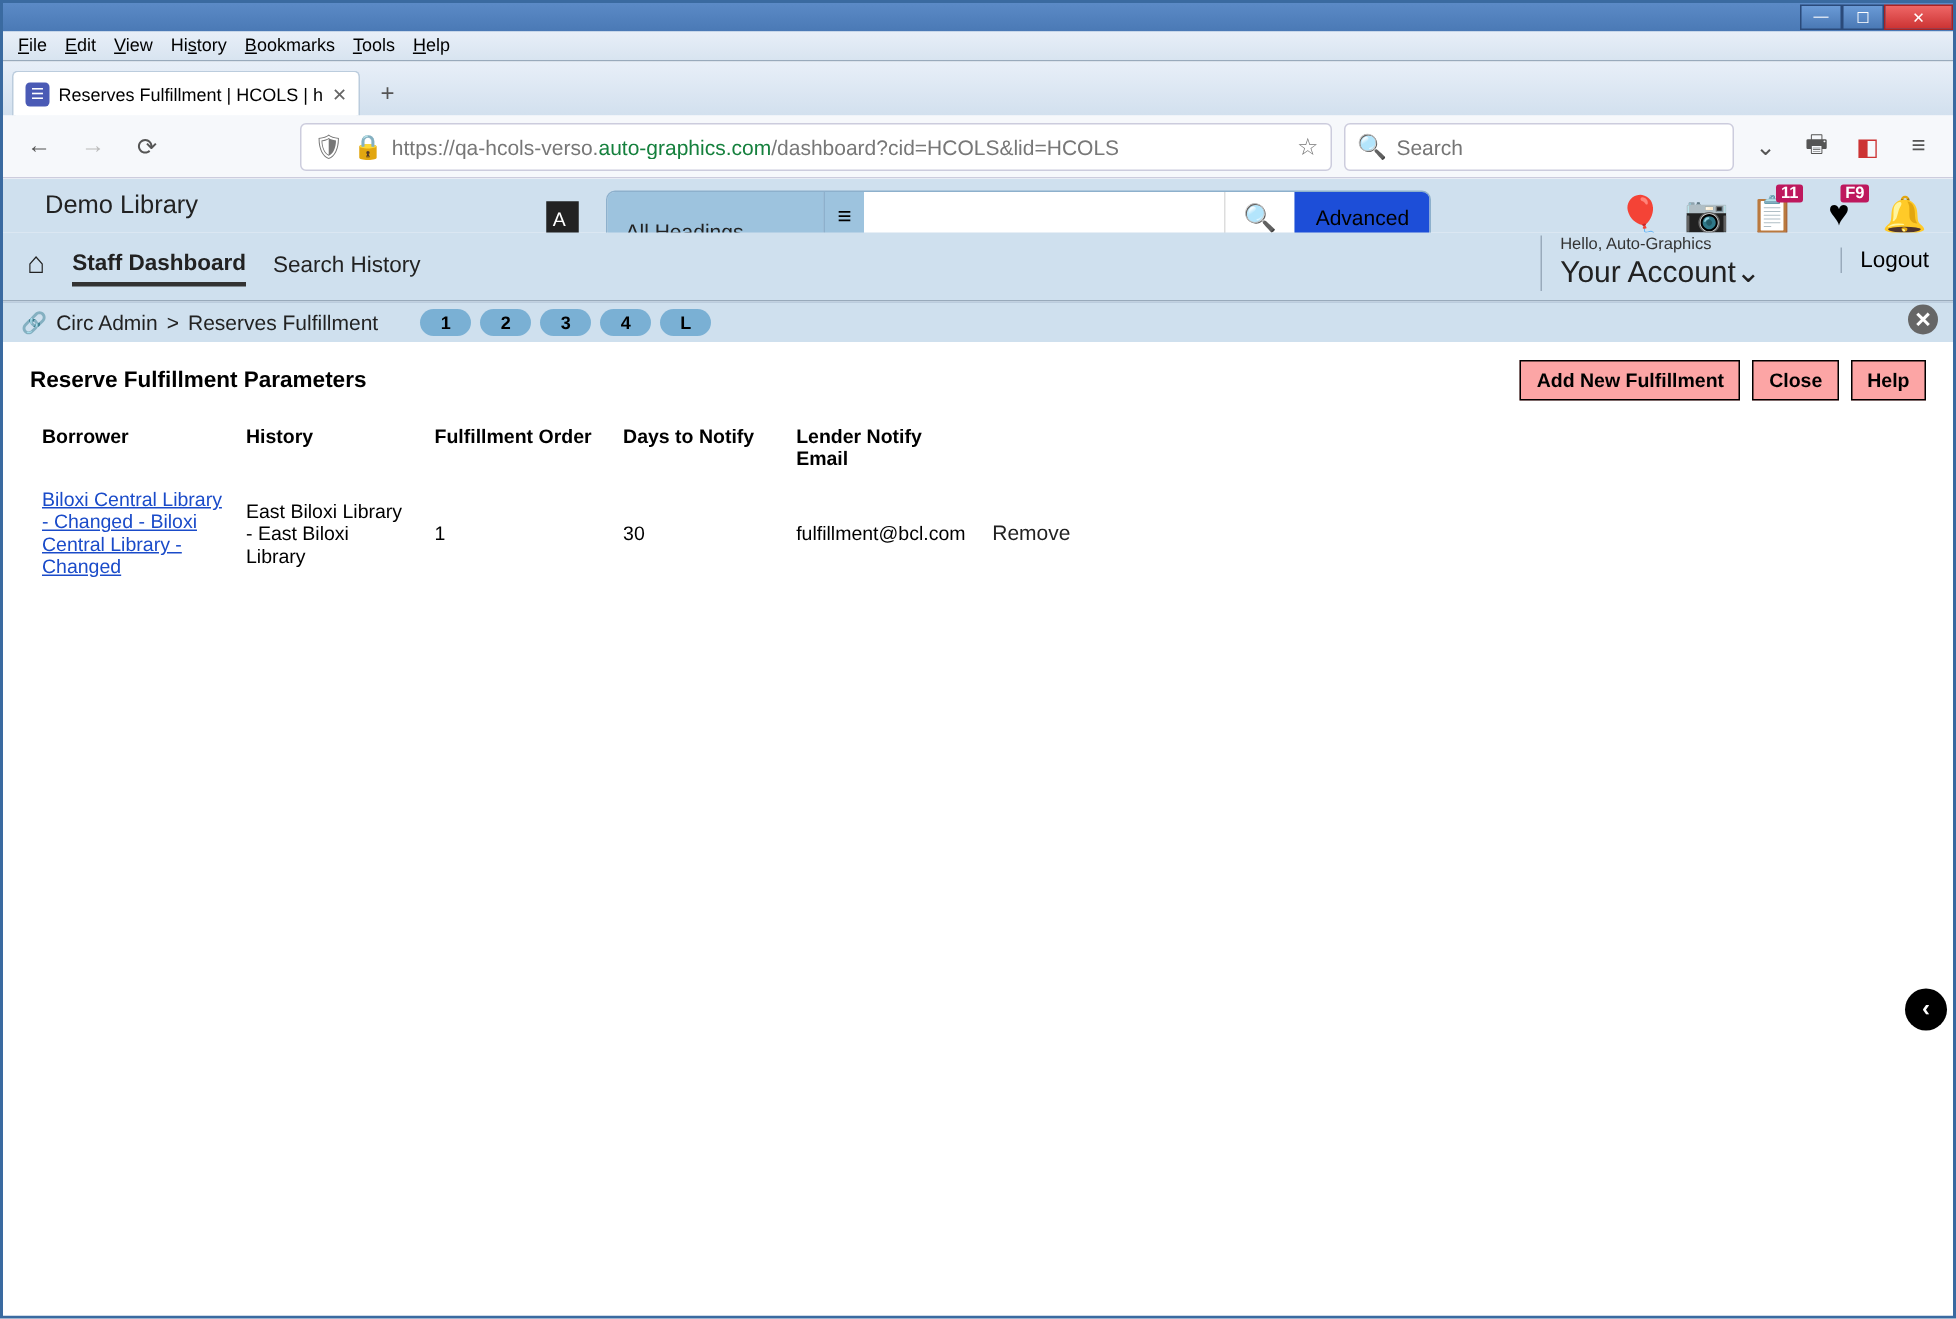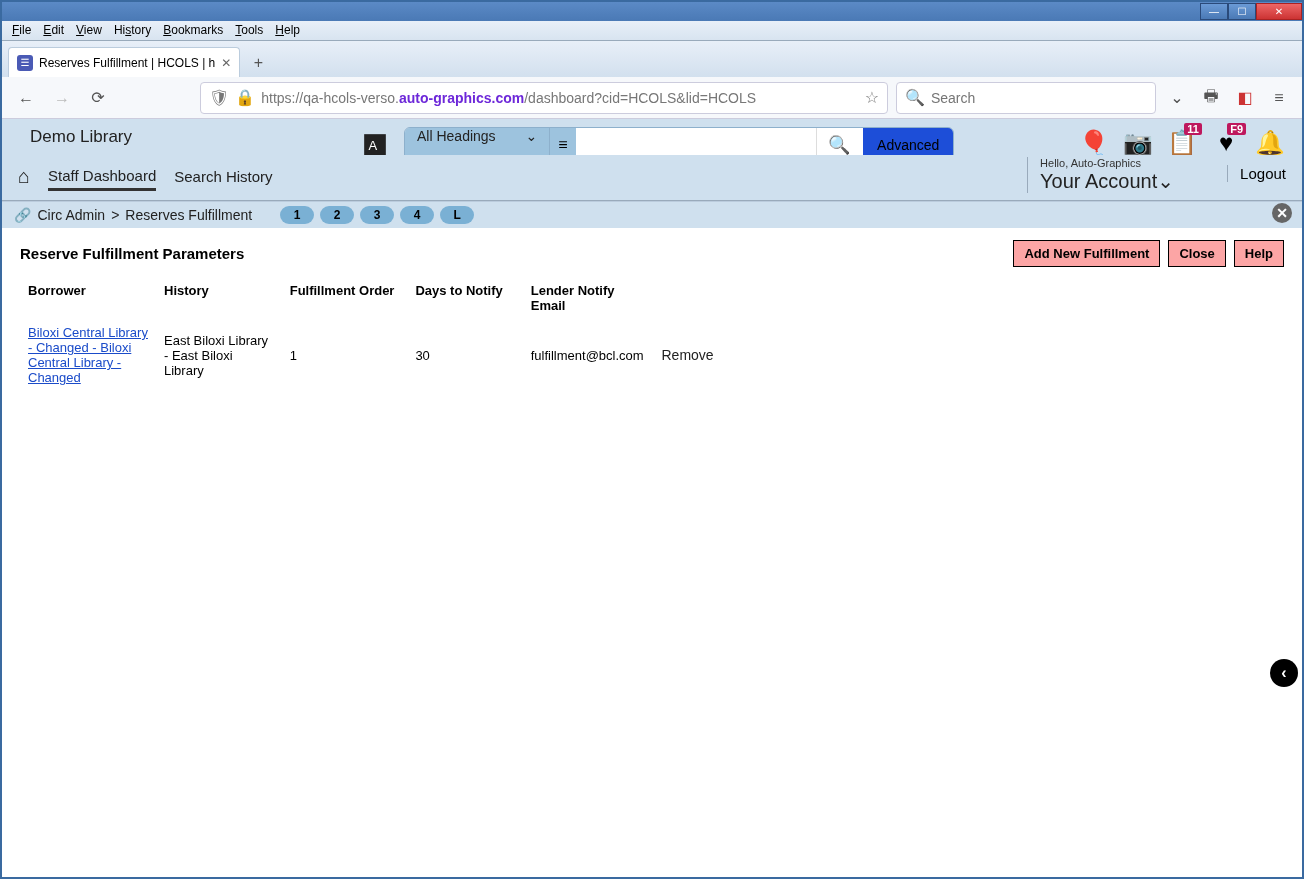--- a/index.html
+++ b/index.html
@@ -22,45 +22,45 @@
 .tab-favicon { width: 16px; height: 16px; background: #4a5ab5; border-radius: 3px; display: flex; align-items: center; justify-content: center; color: #fff; font-size: 10px; }
 .tab-title { flex: 1; white-space: nowrap; overflow: hidden; text-overflow: ellipsis; }
 .tab-close { cursor: pointer; color: #666; }
 .new-tab { width: 28px; height: 28px; display: flex; align-items: center; justify-content: center; cursor: pointer; color: #555; font-size: 16px; }
 
 
 .addr-bar { height: 42px; background: #f6f8fb; display: flex; align-items: center; padding: 0 10px; gap: 8px; border-bottom: 1px solid #ccd; }
 .nav-btn { width: 28px; height: 28px; display: flex; align-items: center; justify-content: center; cursor: pointer; color: #555; border-radius: 4px; font-size: 16px; }
 .url-box { flex: 1; height: 32px; border: 1px solid #ccd; border-radius: 4px; display: flex; align-items: center; padding: 0 8px; gap: 6px; background: #fff; margin-left: 80px; }
 .url-text { flex: 1; font-size: 14px; color: #777; white-space: nowrap; overflow: hidden; }
-.url-text .bold { color: #6d28d9; font-weight: 700; }
+.url-text .bold { color: #15803d; font-weight: 400; }
 .search-box-addr { width: 260px; height: 32px; border: 1px solid #ccd; border-radius: 4px; display: flex; align-items: center; padding: 0 8px; gap: 6px; background: #fff; }
 .search-box-addr input { border: none; outline: none; flex: 1; font-size: 14px; }
 .addr-icon { width: 26px; height: 26px; display: flex; align-items: center; justify-content: center; cursor: pointer; color: #555; }
 
 
 .app-wrapper { height: calc(879px - 19px - 20px - 36px - 42px - 2px); overflow: auto; background: #fff; position: relative; }
 .app-header { background: #cfe0ee; padding: 8px 28px; display: flex; align-items: center; gap: 16px; position: relative; }
 .library-name { font-size: 17px; color: #222; font-weight: 400; }
 .search-cluster { display: flex; align-items: center; margin-left: auto; position: absolute; left: 360px; top: 8px; }
 .lang-icon { width: 26px; height: 26px; margin-right: 16px; cursor: pointer; }
 .search-group { display: flex; border-radius: 6px; overflow: hidden; height: 36px; border:1px solid #8db0cc; }
-.filter-dd { background: #9dc3de; display: flex; align-items: flex-start; padding: 0 12px; gap: 30px; cursor: pointer; font-size: 14px; color: #222; }
+.filter-dd { background: #9dc3de; display: flex; align-items: flex-end; padding: 0 12px; gap: 30px; cursor: pointer; font-size: 14px; color: #222; }
 .db-icon { background: #9dc3de; display: flex; align-items: center; padding: 0 8px; cursor: pointer; border-left: 1px solid #8db0cc; }
 .search-input { width: 240px; border: none; outline: none; padding: 0 8px; font-size: 14px; }
 .search-btn { background: #fff; padding: 0 12px; display: flex; align-items: center; cursor: pointer; color: #5a9bc9; border-left: 1px solid #ddd; }
 .adv-btn { background: #1d4ed8; padding: 0 14px; display: flex; align-items: center; cursor: pointer; font-size: 14px; }
 .header-icons { position: absolute; right: 16px; top: 6px; display: flex; align-items: center; gap: 12px; }
 .hi { width: 32px; height: 36px; display: flex; align-items: center; justify-content: center; cursor: pointer; position: relative; font-size: 24px; }
 .badge { position: absolute; top: -2px; right: -4px; background: #be185d; color: #fff; font-size: 11px; padding: 0 3px; border-radius: 2px; font-weight: bold; }
 
 
 .nav-row { background: #cfe0ee; padding: 6px 16px 8px; display: flex; align-items: center; gap: 18px; border-bottom: 1px solid #9ab; position: relative; }
 .nav-link { font-size: 15px; color: #222; cursor: pointer; padding: 4px 0; }
-.nav-link.active { border-bottom: 3px solid #333; }
+.nav-link.active { border-bottom: 3px solid #333; font-weight: bold; }
 .account-block { position: absolute; right: 128px; top: 2px; border-left: 1px solid #9ab; padding-left: 12px; }
 .account-block .hello { font-size: 11px; color: #333; }
 .account-block .acc { font-size: 20px; color: #222; cursor: pointer; }
 .logout { position: absolute; right: 16px; top: 10px; border-left: 1px solid #9ab; padding-left: 12px; font-size: 15px; cursor: pointer; }
 
 
 .breadcrumb-row { background: #cfe0ee; padding: 4px 12px; display: flex; align-items: center; gap: 6px; font-size: 14px; position: relative; border-top: 1px solid #bcd; }
 .bc-text { color: #222; }
 .page-pill { background: #7ab0d4; color: #000; width: 34px; height: 18px; border-radius: 9px; display: flex; align-items: center; justify-content: center; font-size: 12px; font-weight: bold; cursor: pointer; }
 .bc-close { position: absolute; right: 10px; top: 1px; width: 20px; height: 20px; border-radius: 50%; background: #666; color: #fff; display: flex; align-items: center; justify-content: center; cursor: pointer; font-size: 14px; font-weight: bold; }

